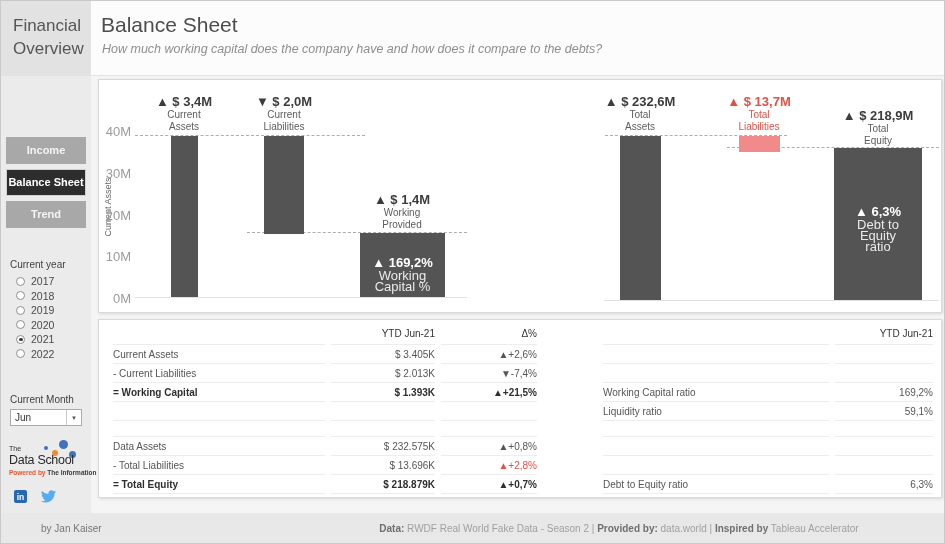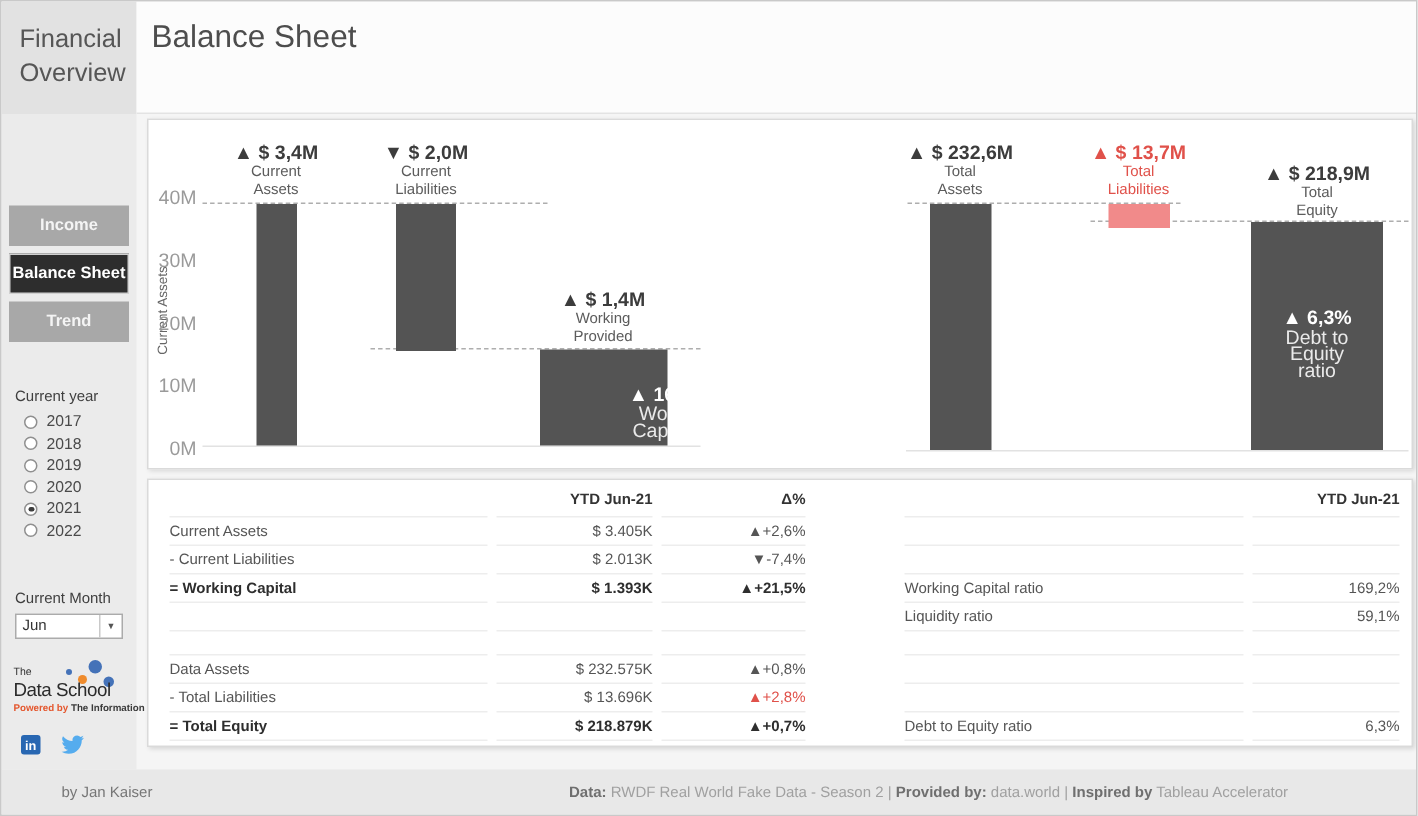--- a/index.html
+++ b/index.html
@@ -59,21 +59,21 @@
   .bar-label .sub{font-size:10px;color:#5c5c5c;line-height:11.5px;}
   .bar-label.red .big,.bar-label.red .sub{color:#e0514a;}
   .inner-label{position:absolute;width:100%;text-align:center;}
   .inner-label .big{font-size:13px;font-weight:bold;color:#fff;line-height:15px;}
   .inner-label .sub{font-size:13px;color:rgba(255,255,255,.88);line-height:11px;}
 
   
   #table-panel{position:absolute;left:97px;top:318px;width:844px;height:179px;background:#fff;
     border:1px solid #dadada;box-shadow:1px 1px 3px rgba(0,0,0,.12);padding-top:3px;}
   .t-row{display:flex;height:19px;align-items:stretch;font-size:10px;color:#555;}
-  .t-row.header{height:22px;font-weight:bold;color:#333;}
+  .t-row.header{height:22px;font-weight:normal;color:#333;}
   .t-row.spacer-row{height:16px;}
   .cell{display:flex;align-items:center;border-bottom:1px solid #ededed;}
   .c1{width:212px;margin-left:14px;margin-right:6px;}
   .c2{width:104px;margin-right:6px;justify-content:flex-end;}
   .c3{width:96px;justify-content:flex-end;}
   .c4{width:226px;margin-left:66px;}
   .c5{flex:1;margin-left:6px;margin-right:8px;justify-content:flex-end;}
   .bold{font-weight:bold;color:#2e2e2e;}
   .red-delta{color:#e0514a !important;}
 
@@ -155,20 +155,21 @@
       <div class="tw-icon">
         <svg width="15" height="13" viewBox="0 0 24 20">
             <path fill="#55acee" d="M23.9 2.4a10 10 0 0 1-2.8.8A4.9 4.9 0 0 0 23.3.5c-1 .6-2 1-3.1 1.2A4.9 4.9 0 0 0 11.7 5c0 .4 0 .8.1 1.1A14 14 0 0 1 1.6 1 4.9 4.9 0 0 0 3.1 7.6 4.9 4.9 0 0 1 .9 7v.1a4.9 4.9 0 0 0 3.9 4.8 5 5 0 0 1-2.2.1 4.9 4.9 0 0 0 4.6 3.4A9.9 9.9 0 0 1 0 17.5 14 14 0 0 0 7.6 19.7c9 0 14-7.5 14-14v-.6c1-.7 1.8-1.6 2.3-2.7z"></path>
           </svg>
       </div>
     </div>
   </div>
 
   <div id="title-band">
     <div id="page-title">Balance Sheet</div>
+    <div id="page-subtitle">How much working capital does the company have and  how does it compare to the debts?</div>
   </div>
 
   <div id="chart-panel">
     <div id="chart-plot">
       <div class="y-axis-title">Current Assets</div>
     <div class="tick" style="left: 6px; top: 211px;">0M</div>
         <div class="tick" style="left: 6px; top: 169.25px;">10M</div>
         <div class="tick" style="left: 6px; top: 127.5px;">20M</div>
         <div class="tick" style="left: 6px; top: 85.75px;">30M</div>
         <div class="tick" style="left: 6px; top: 44px;">40M</div>
@@ -184,21 +185,21 @@
           <div class="sub">Current</div>
           <div class="sub">Assets</div>
         </div>
         <div class="bar" style="left: 165px; width: 40px; top: 56.0975px; height: 97.86px; background: rgb(84, 84, 84);"></div>
         <div class="bar-label" style="left: 125px; top: 14px;">
           <div class="big">▼ $ 2,0M</div>
           <div class="sub">Current</div>
           <div class="sub">Liabilities</div>
         </div>
         <div class="bar" style="left: 261px; width: 85px; top: 152.958px; height: 64.0425px; background: rgb(84, 84, 84);">
-          <div class="inner-label" style="top: 22px; margin-left: 47px;">
+          <div class="inner-label" style="top: 22px;">
             <div class="big">▲ 169,2%</div>
             <div class="sub">Working</div>
             <div class="sub">Capital %</div>
           </div>
         </div>
         <div class="bar-label" style="left: 243px; top: 112px;">
           <div class="big">▲ $ 1,4M</div>
           <div class="sub">Working</div>
           <div class="sub">Provided</div>
         </div>

